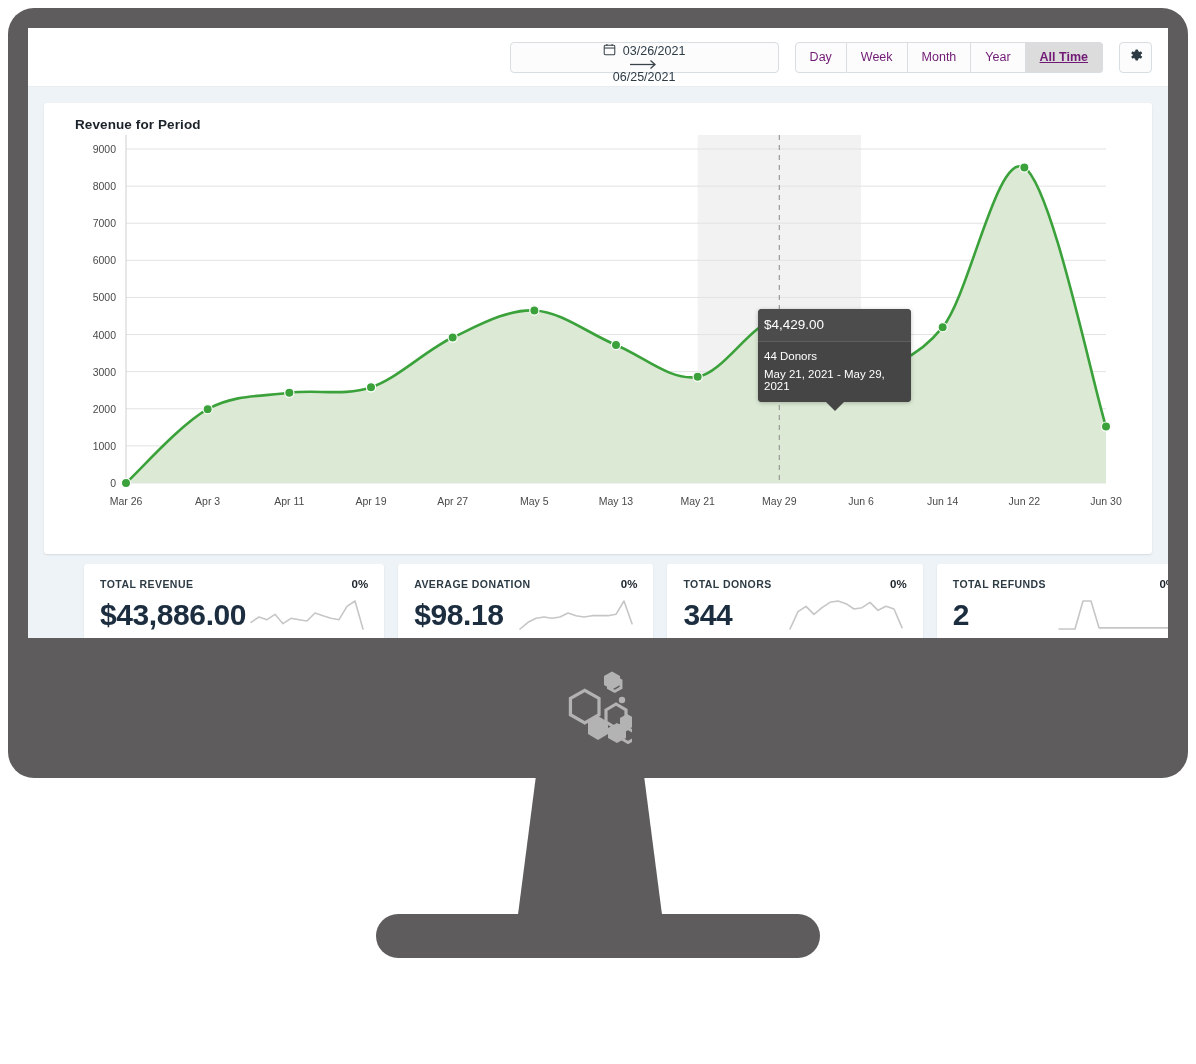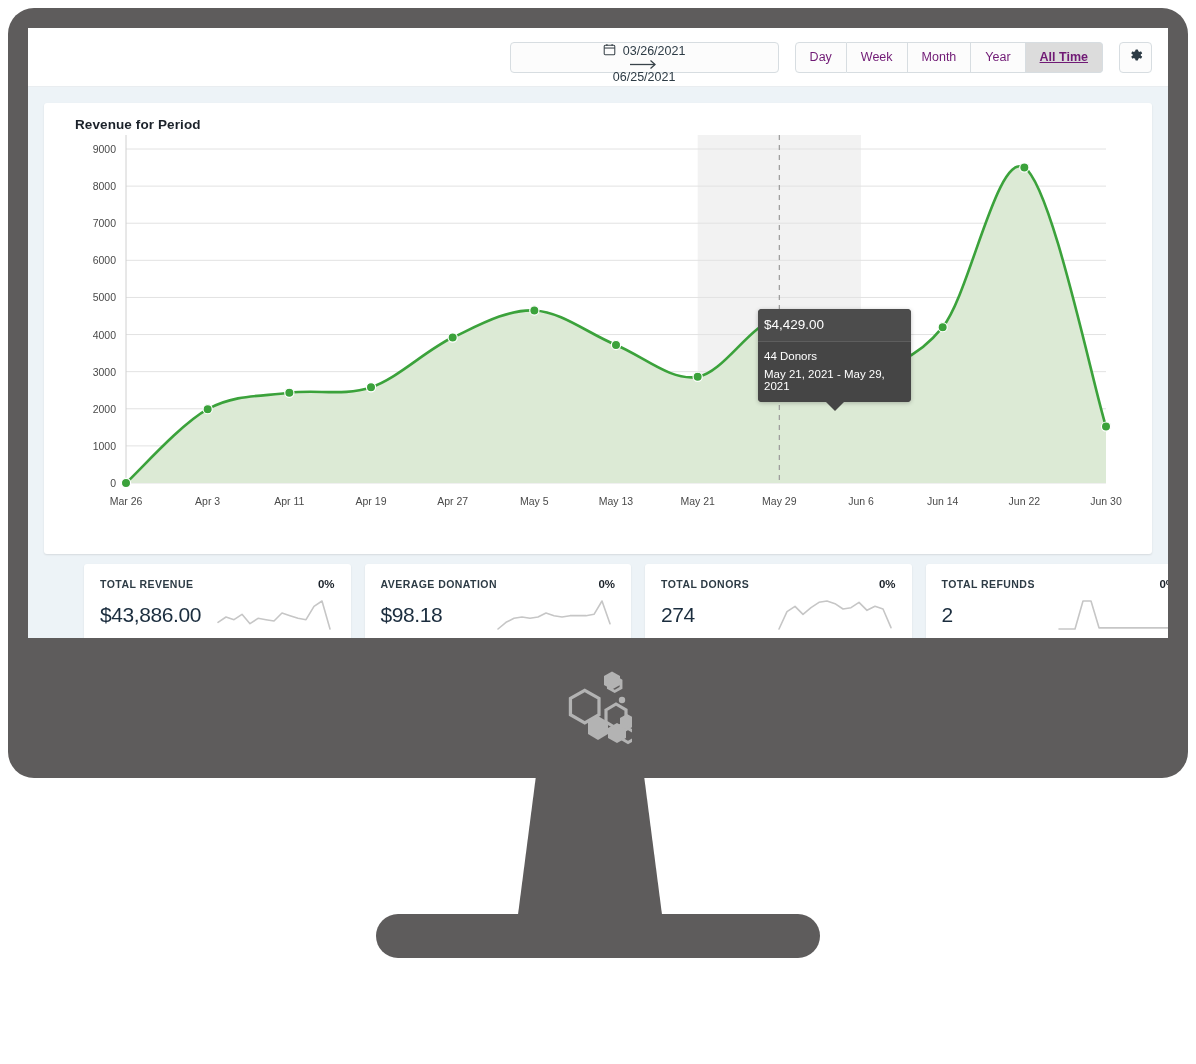--- a/index.html
+++ b/index.html
@@ -140,21 +140,21 @@
     box-shadow: 0 1px 2px rgba(0,0,0,.10);
     padding: 14px 16px 0; position: relative;
   }
   .kpi-top { display: flex; justify-content: space-between; align-items: baseline; }
   .kpi-label {
     font-size: 10.5px; font-weight: 700; color: #2d3b45;
     letter-spacing: .45px; text-transform: uppercase;
   }
   .kpi-pct { font-size: 11.5px; font-weight: 700; color: #1b222a; }
   .kpi-bottom { display: flex; justify-content: space-between; align-items: center; margin-top: 6px; }
-  .kpi-value { font-size: 21px; font-weight: 400; color: #1b2d3e; letter-spacing: -.4px; }
+  .kpi-value { font-size: 30px; font-weight: 700; color: #1b2d3e; letter-spacing: -.4px; }
   .kpi-spark { width: 122px; height: 38px; }
 </style>
 </head>
 <body>
 
 <div id="monitor">
   <div id="bezel-screen">
 
     <div id="toolbar">
 
@@ -289,21 +289,21 @@
               <path d="M 5 33 L 13 26.333333333333336 L 21 22.333333333333336 L 29 21 L 37 22.333333333333336 L 45 21 L 53 17 L 61 19.666666666666668 L 69 21 L 77 19.666666666666668 L 85 19.666666666666668 L 93 19.666666666666668 L 101 18.333333333333332 L 109 5 L 117 27.666666666666668" fill="none" stroke="#c6c6c6" stroke-width="1.6" stroke-linejoin="round" stroke-linecap="round"></path>
             </svg>
         </div>
       </div>
       <div class="kpi-card">
         <div class="kpi-top">
           <span class="kpi-label">Total Donors</span>
           <span class="kpi-pct">0%</span>
         </div>
         <div class="kpi-bottom">
-          <span class="kpi-value">274</span>
+          <span class="kpi-value">344</span>
           <svg class="kpi-spark" viewBox="0 0 122 38">
               <path d="M 5 33 L 13 15.666666666666664 L 21 10.333333333333332 L 29 18.333333333333332 L 37 11.666666666666668 L 45 6.333333333333336 L 53 5 L 61 7.666666666666668 L 69 13 L 77 11.666666666666668 L 85 6.333333333333336 L 93 14.333333333333336 L 101 10.333333333333332 L 109 13 L 117 31.666666666666668" fill="none" stroke="#c6c6c6" stroke-width="1.6" stroke-linejoin="round" stroke-linecap="round"></path>
             </svg>
         </div>
       </div>
       <div class="kpi-card">
         <div class="kpi-top">
           <span class="kpi-label">Total Refunds</span>
           <span class="kpi-pct">0%</span>
         </div>

